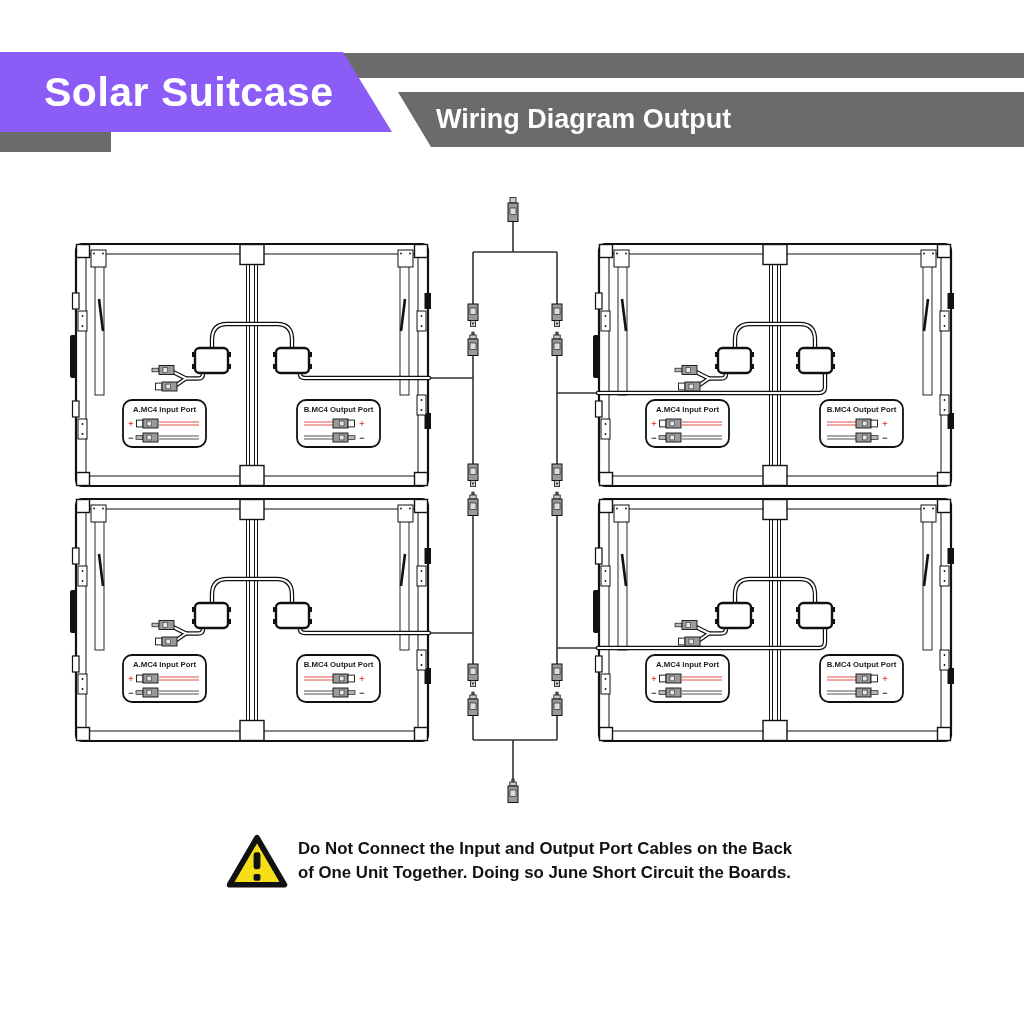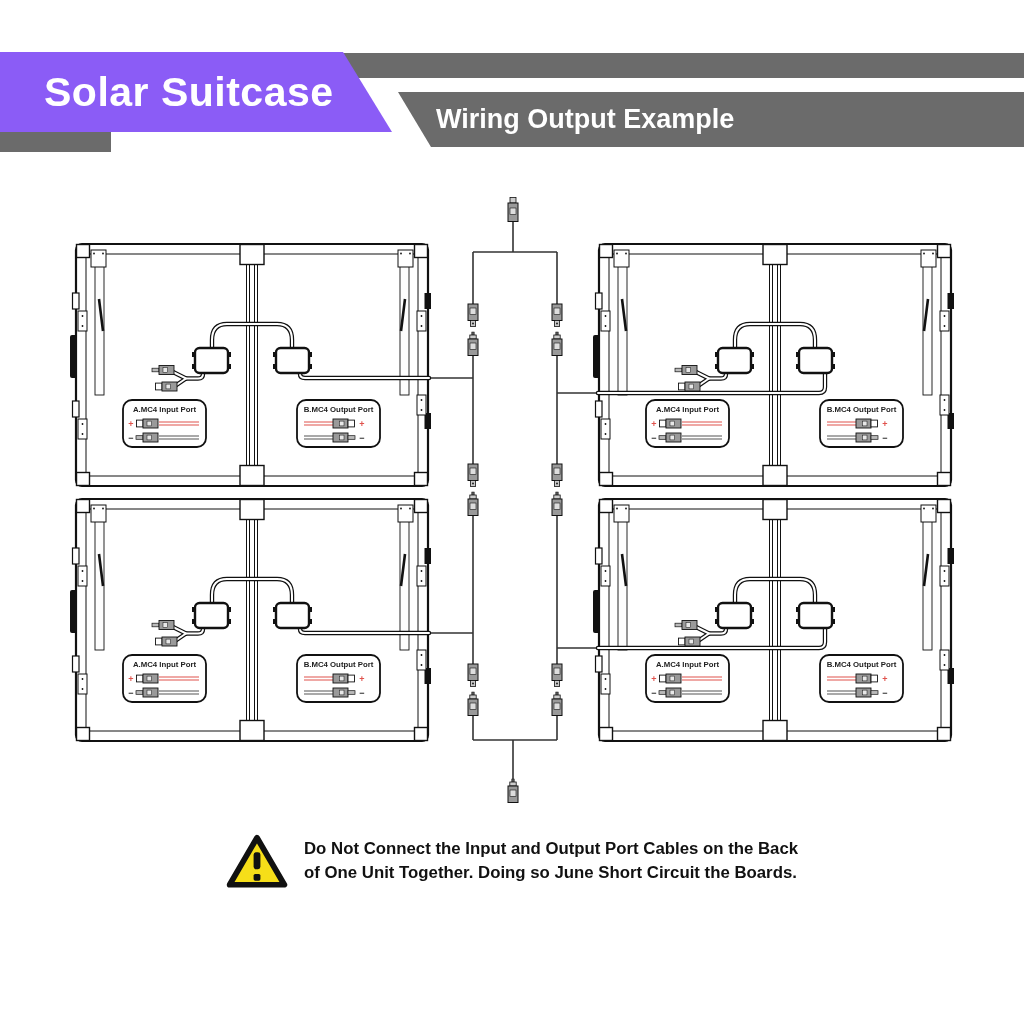--- a/index.html
+++ b/index.html
@@ -15,29 +15,29 @@
   #black-banner{top:52px;left:0;width:392px;height:80px;background:#000;z-index:2;
               clip-path:polygon(0 0,343px 0,392px 100%,0 100%);}
   #black-banner-title{position:absolute;left:44px;top:0;height:80px;line-height:80px;
               color:#fff;font-size:41px;font-weight:bold;white-space:nowrap;letter-spacing:.5px;}
   #sub-gray-strip{top:132px;left:0;width:111px;height:20px;z-index:1;}
   
   #diagram{top:0;left:0;width:1024px;height:796px;z-index:3;text-align:right;}
   svg{overflow:visible;}
   .unit-svg{position:absolute;}
   
-  #warning{top:833px;left:226px;display:flex;align-items:center;gap:16px;z-index:4;}
+  #warning{top:833px;left:226px;display:flex;align-items:center;gap:10px;z-index:4;}
   #warning-text{font-size:16.8px;font-weight:bold;color:#111;line-height:1.40;white-space:nowrap;}
 </style>
 </head>
 <body>
 
 <div class="abs" id="top-gray-bar" style="background: rgb(107, 107, 107);"></div>
 <div class="abs" id="wiring-bar" style="background: rgb(107, 107, 107);">
-  <div id="wiring-bar-title">Wiring Output Example</div>
+  <div id="wiring-bar-title">Wiring Diagram Output</div>
 </div>
 <div class="abs" id="black-banner" style="background: #8b5cf6; text-align: center;">
   <div id="black-banner-title">Solar Suitcase</div>
 </div>
 <div class="abs" id="sub-gray-strip" style="background: rgb(107, 107, 107);"></div>
 
 <div class="abs" id="diagram">
     <svg width="1024" height="1024" viewBox="0 0 1024 1024" style="position: absolute; left: 0px; top: 0px;">
       <g stroke="#333333" stroke-width="1.6" fill="none">
         <path d="M513 221 V252"></path>

